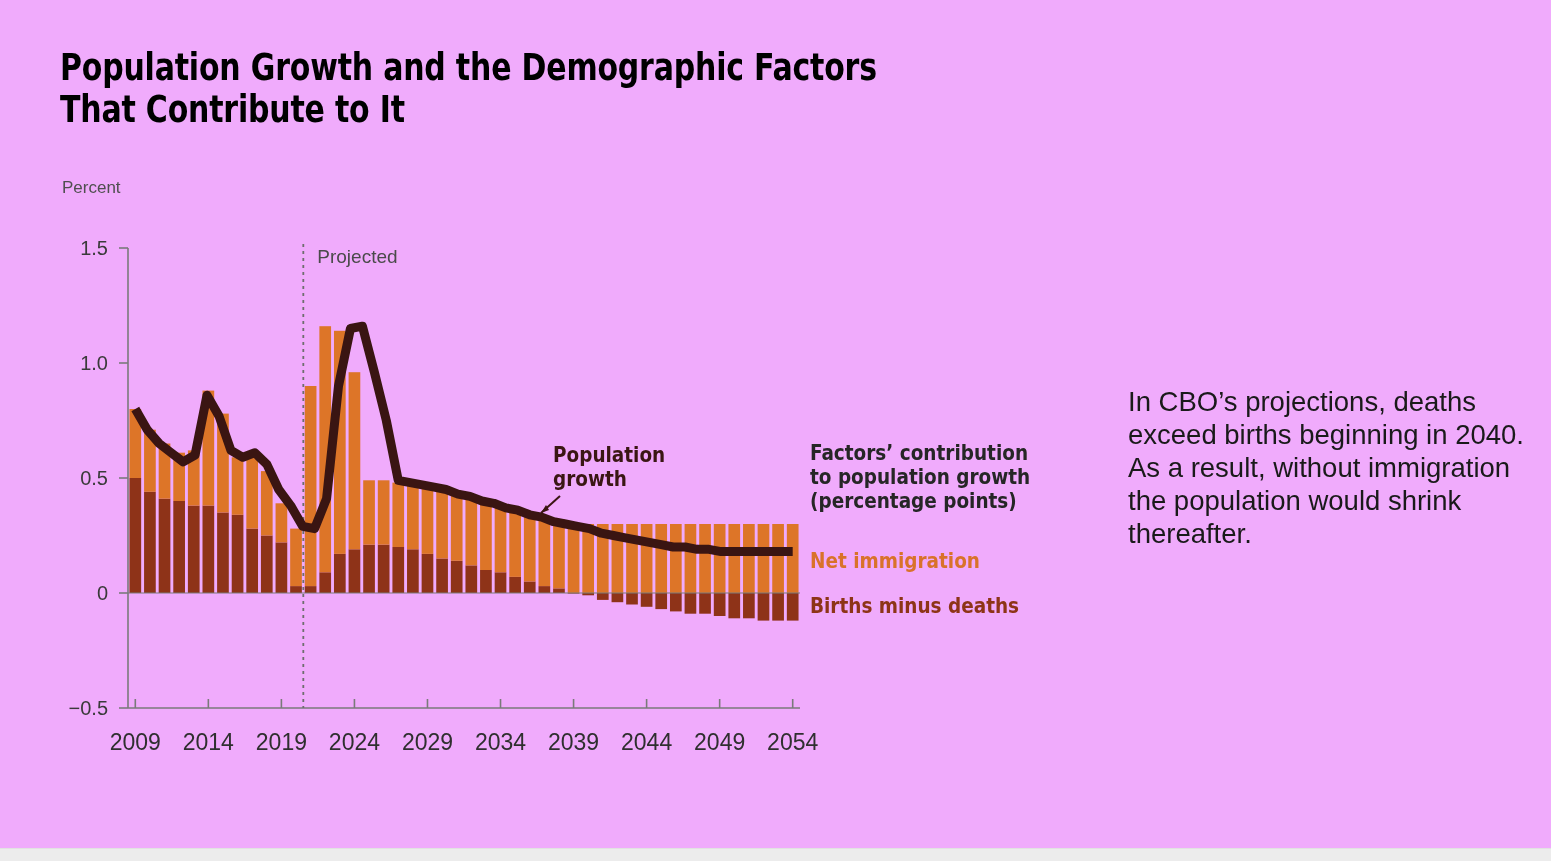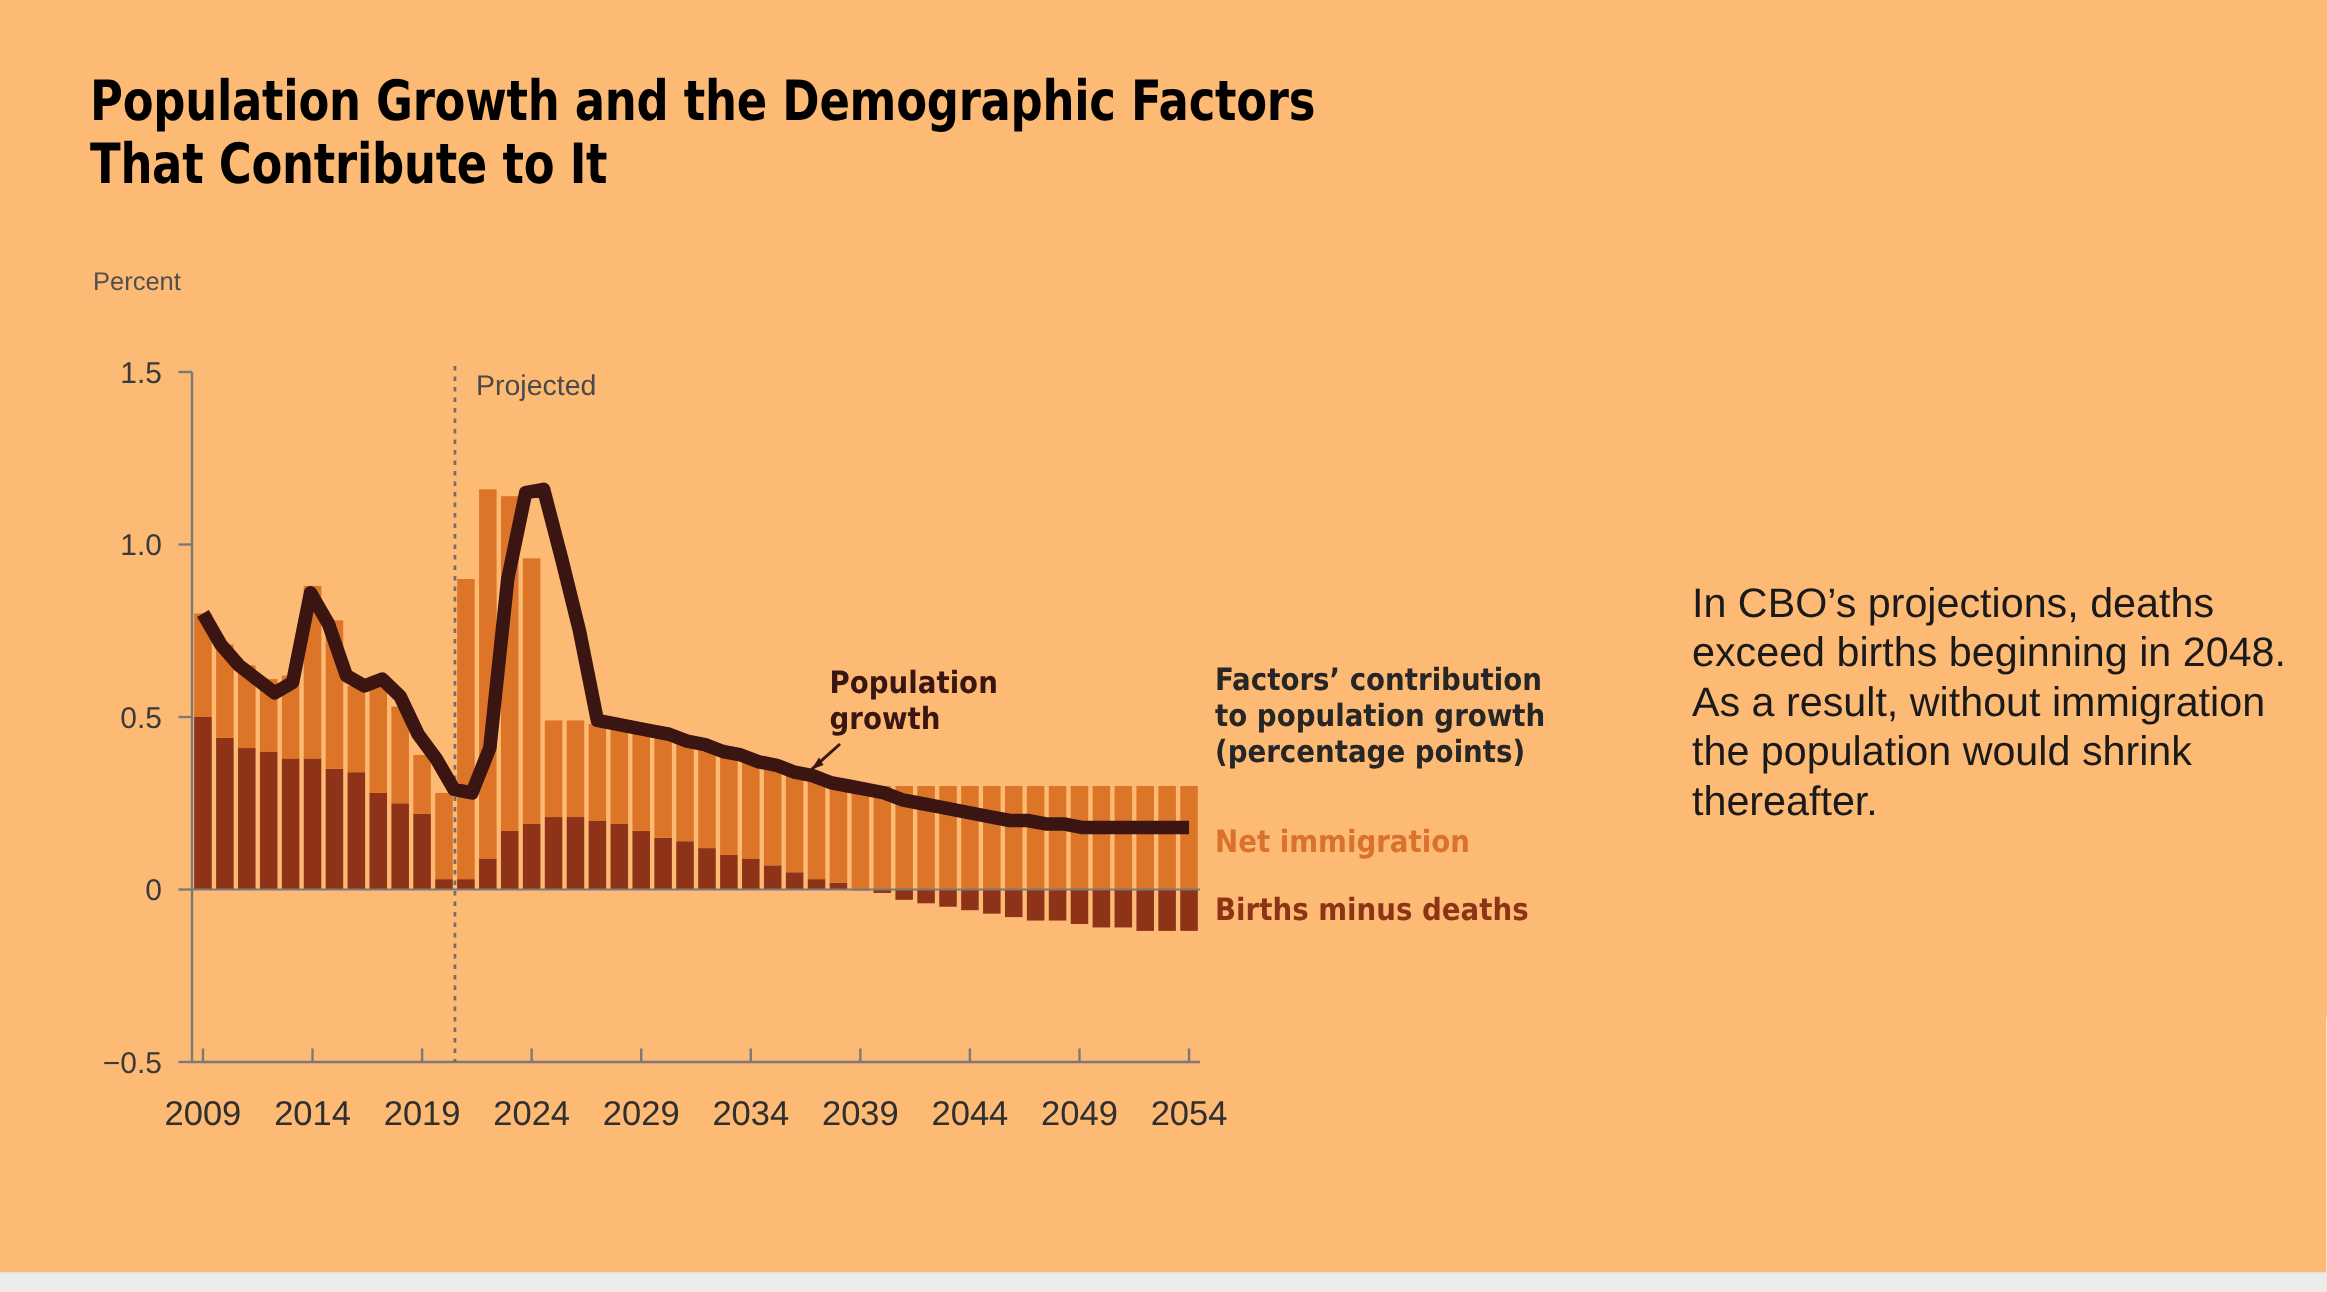--- a/index.html
+++ b/index.html
@@ -12,21 +12,21 @@
     height: 861px;
     font-family: "Liberation Sans", sans-serif;
     overflow: hidden;
     position: relative;
   }
   #slide {
     position: absolute;
     left: 0; top: 0;
     width: 1551px;
     height: 861px;
-    background: #fdba74;
+    background: #f0abfc;
     overflow: hidden;
   }
   #bottom-band {
     position: absolute;
     left: 0;
     top: 848px;
     width: 1551px;
     height: 13px;
     background: #ececec;
     border-top: 1px solid #e2e2e2;
@@ -266,16 +266,16 @@
           <path d="M 541 513 L 549 510 L 546 505 Z" fill="#3A1512"></path>
           <text x="810" y="460" class="cal-head">Factors’ contribution</text>
           <text x="810" y="484" class="cal-head">to population growth</text>
           <text x="810" y="508" class="cal-head">(percentage points)</text>
           <text x="810" y="568" class="cal-orange">Net immigration</text>
           <text x="810" y="613" class="cal-brown">Births minus deaths</text>
         </g>
     </svg>
   </div>
 
-  <div id="side-note">In CBO’s projections, deaths exceed births beginning in 2048. As a result, without immigration the population would shrink thereafter.</div>
+  <div id="side-note">In CBO’s projections, deaths exceed births beginning in 2040. As a result, without immigration the population would shrink thereafter.</div>
 
   <div id="bottom-band"></div>
 </div>
 
 </body></html>

